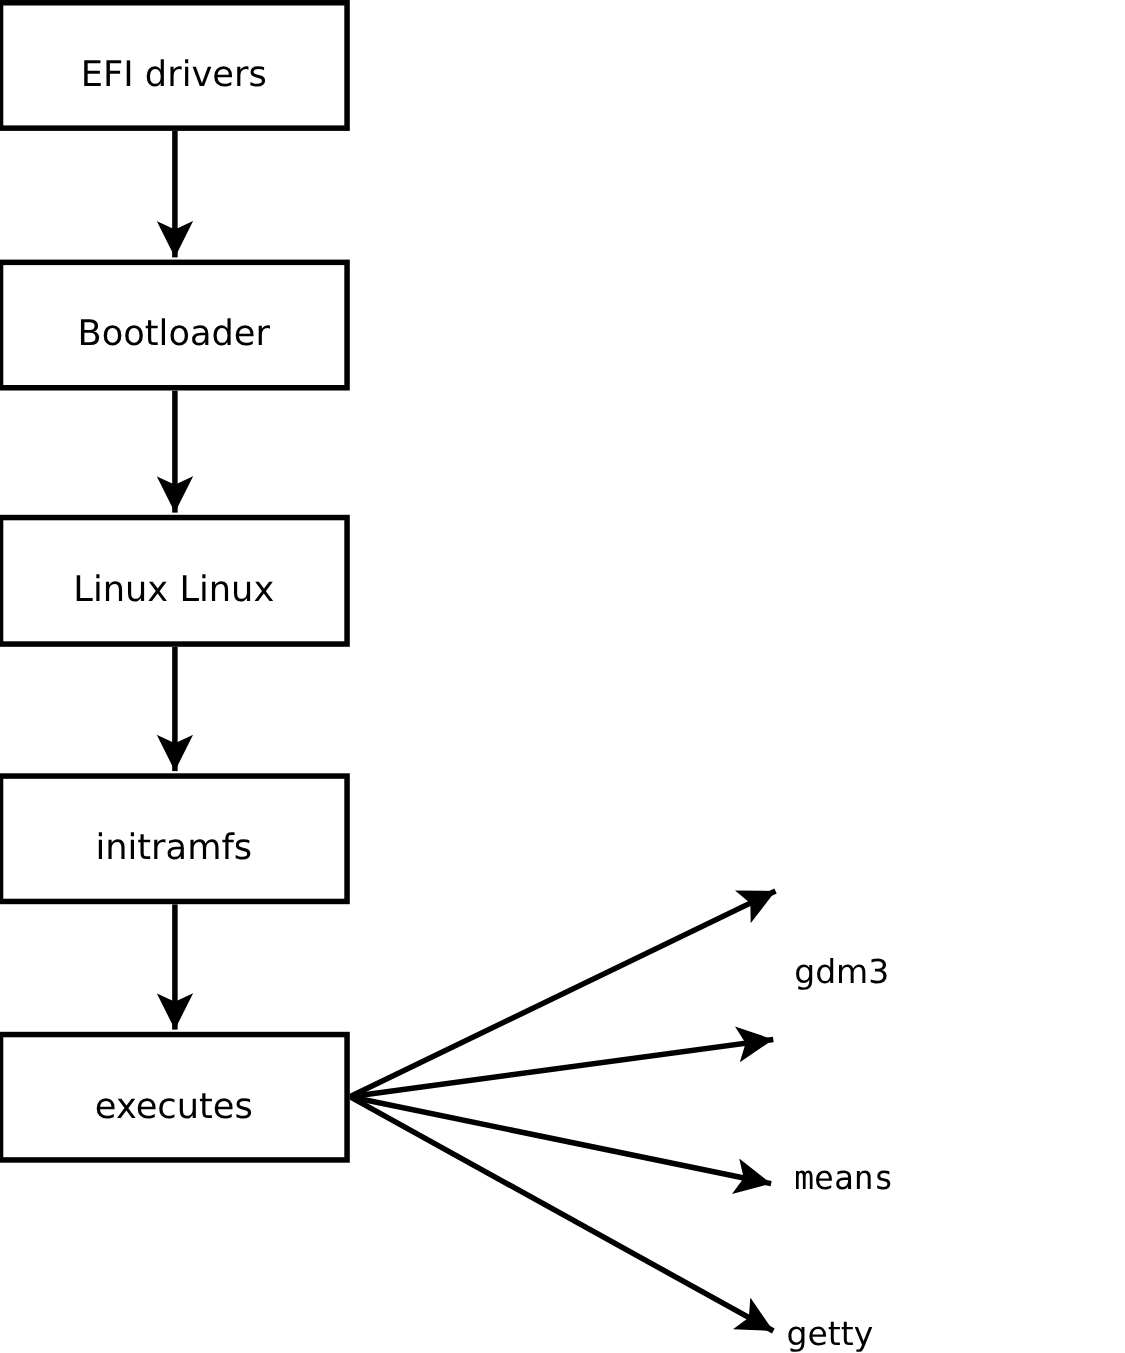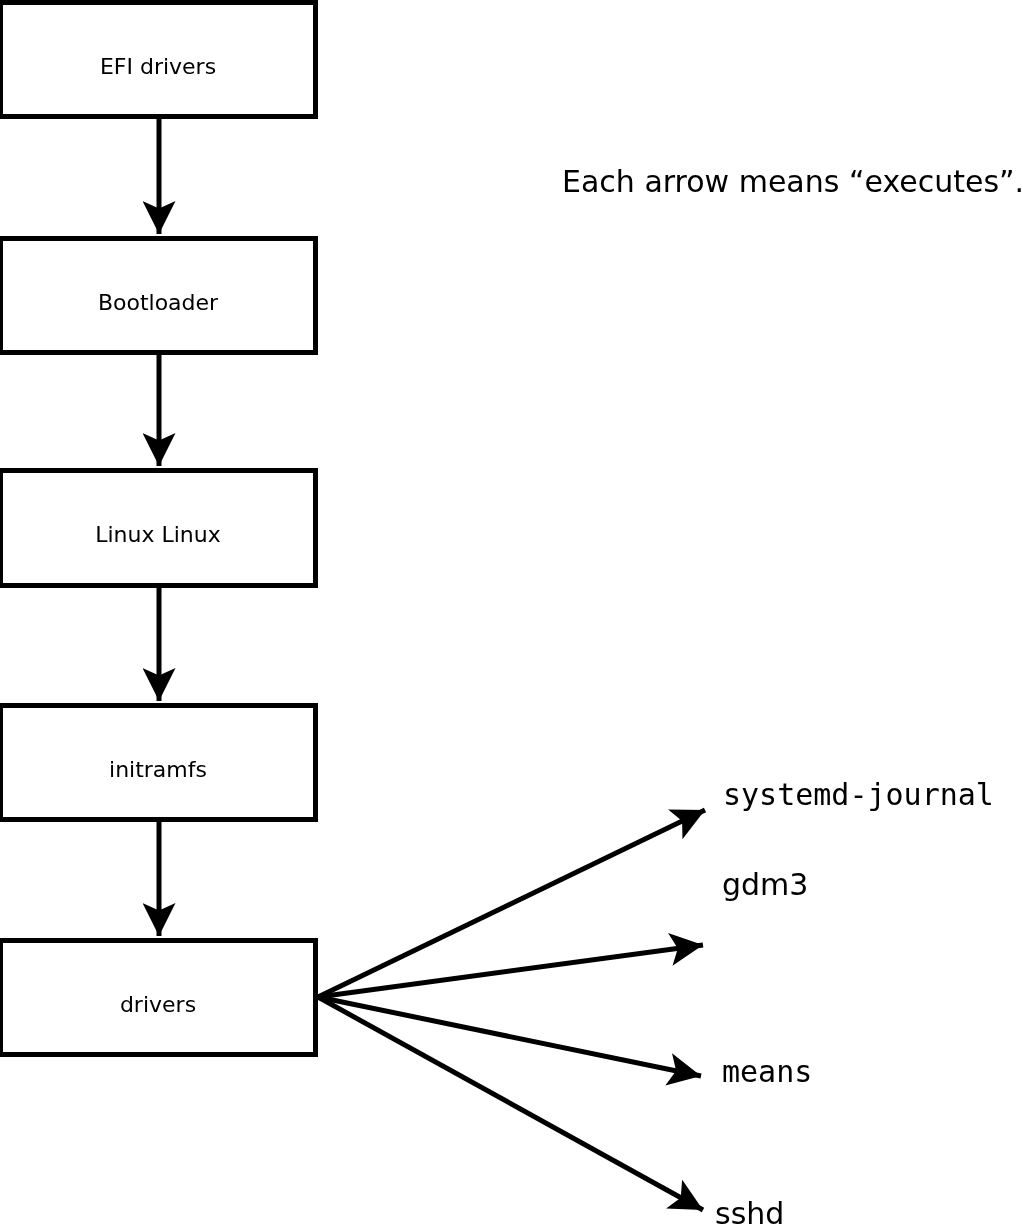--- a/index.html
+++ b/index.html
@@ -23,21 +23,21 @@
     width: 320px;
     height: 119px;
     border: 5px solid #000000;
     background: #ffffff;
     box-sizing: border-box;
     display: flex;
     align-items: center;
     justify-content: center;
   }
   .node-label {
-    font-size: 22px;
+    font-size: 32px;
     line-height: 1;
     white-space: nowrap;
     margin-top: 14px;
   }
   .caption {
     position: absolute;
     left: 562px;
     top: 167px;
     font-size: 30px;
     line-height: 1;
@@ -67,43 +67,41 @@
       <path d="M159,355 L159,466" marker-end="url(#arrowhead)"></path>
       <path d="M159,588 L159,701" marker-end="url(#arrowhead)"></path>
       <path d="M159,822 L159,936" marker-end="url(#arrowhead)"></path>
       <path d="M318,997 L705,810" marker-end="url(#arrowhead)"></path>
       <path d="M318,997 L703,945" marker-end="url(#arrowhead)"></path>
       <path d="M318,997 L701,1076" marker-end="url(#arrowhead)"></path>
       <path d="M318,997 L703,1210" marker-end="url(#arrowhead)"></path>
     </g>
   </svg>
 
-  <div class="caption">Each arrow means “executes”.</div>
 
   <div class="node" style="top:0px">
     <span class="node-label">EFI drivers</span>
   </div>
 
   <div class="node" style="top:236px">
     <span class="node-label">Bootloader</span>
   </div>
 
   <div class="node" style="top:468px;height:120px">
     <span class="node-label">Linux Linux</span>
   </div>
 
   <div class="node" style="top:703px">
     <span class="node-label">initramfs</span>
   </div>
 
   <div class="node" style="top:938px">
-    <span class="node-label">drivers</span>
+    <span class="node-label">executes</span>
   </div>
 
-  <div class="proc-label mono" style="left:723px;top:780px">systemd-journal</div>
 
   <div class="proc-label" style="left:722px;top:870px">gdm3</div>
 
   <div class="proc-label mono" style="left:722px;top:1057px">means</div>
 
-  <div class="proc-label" style="left:715px;top:1199px">sshd</div>
+  <div class="proc-label" style="left:715px;top:1199px">getty</div>
 
 </div>
 
 </body></html>

